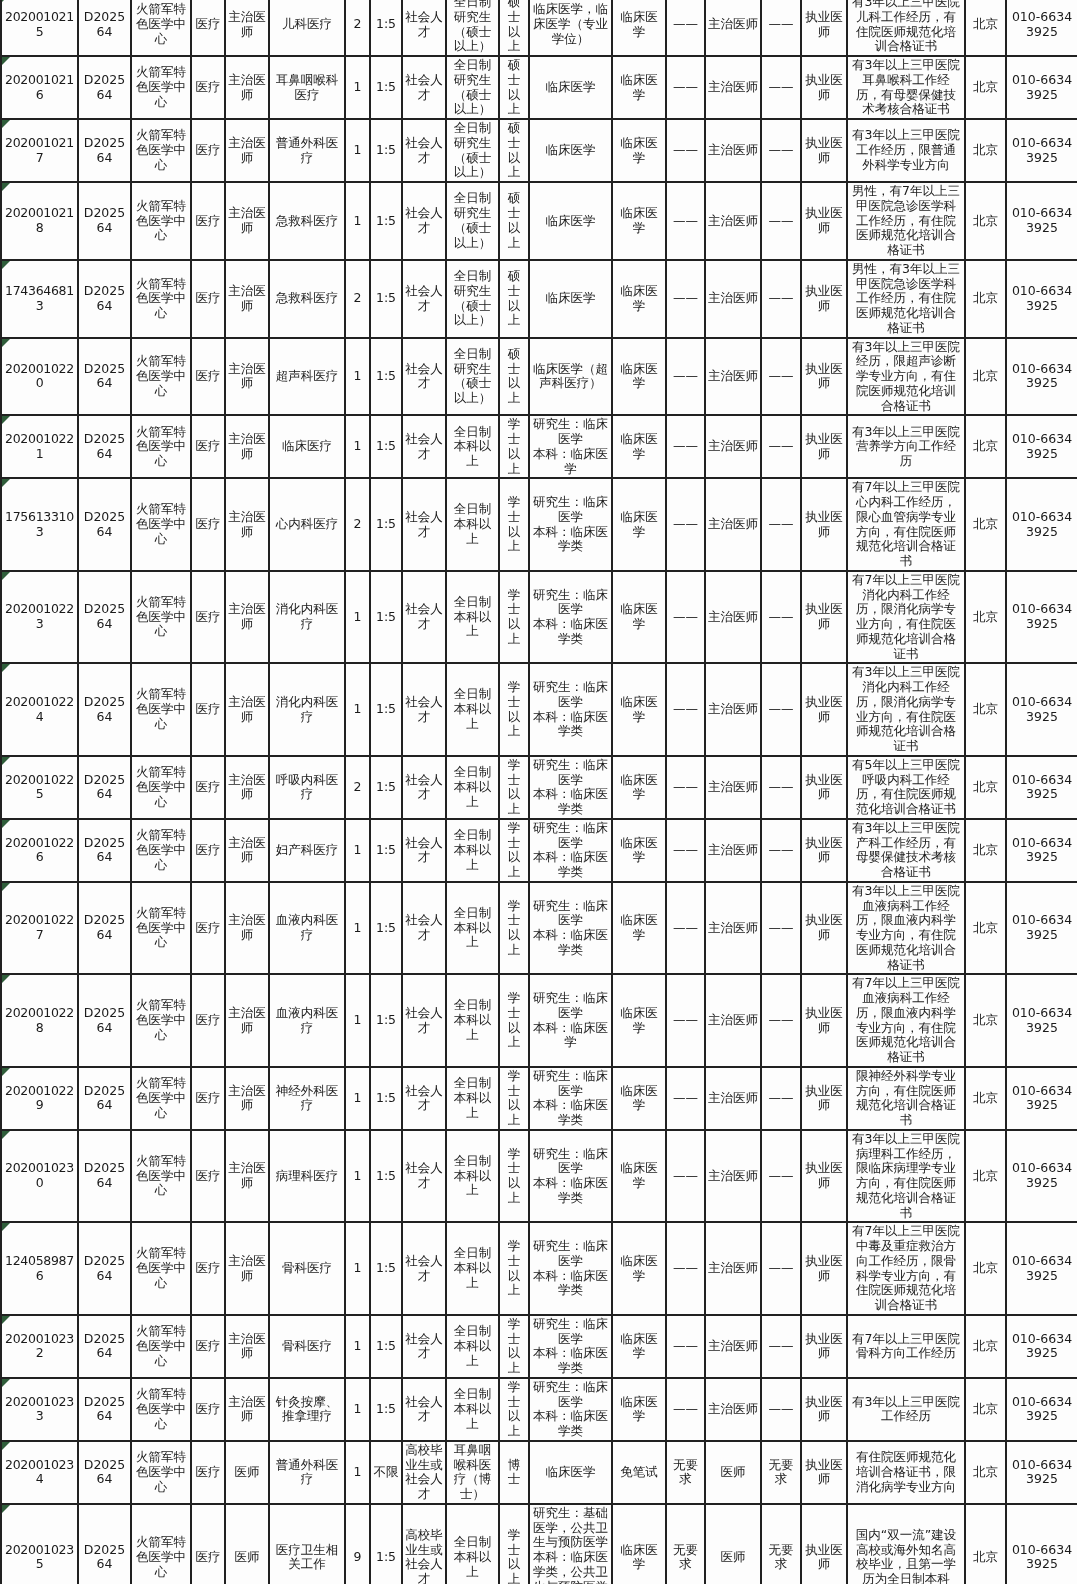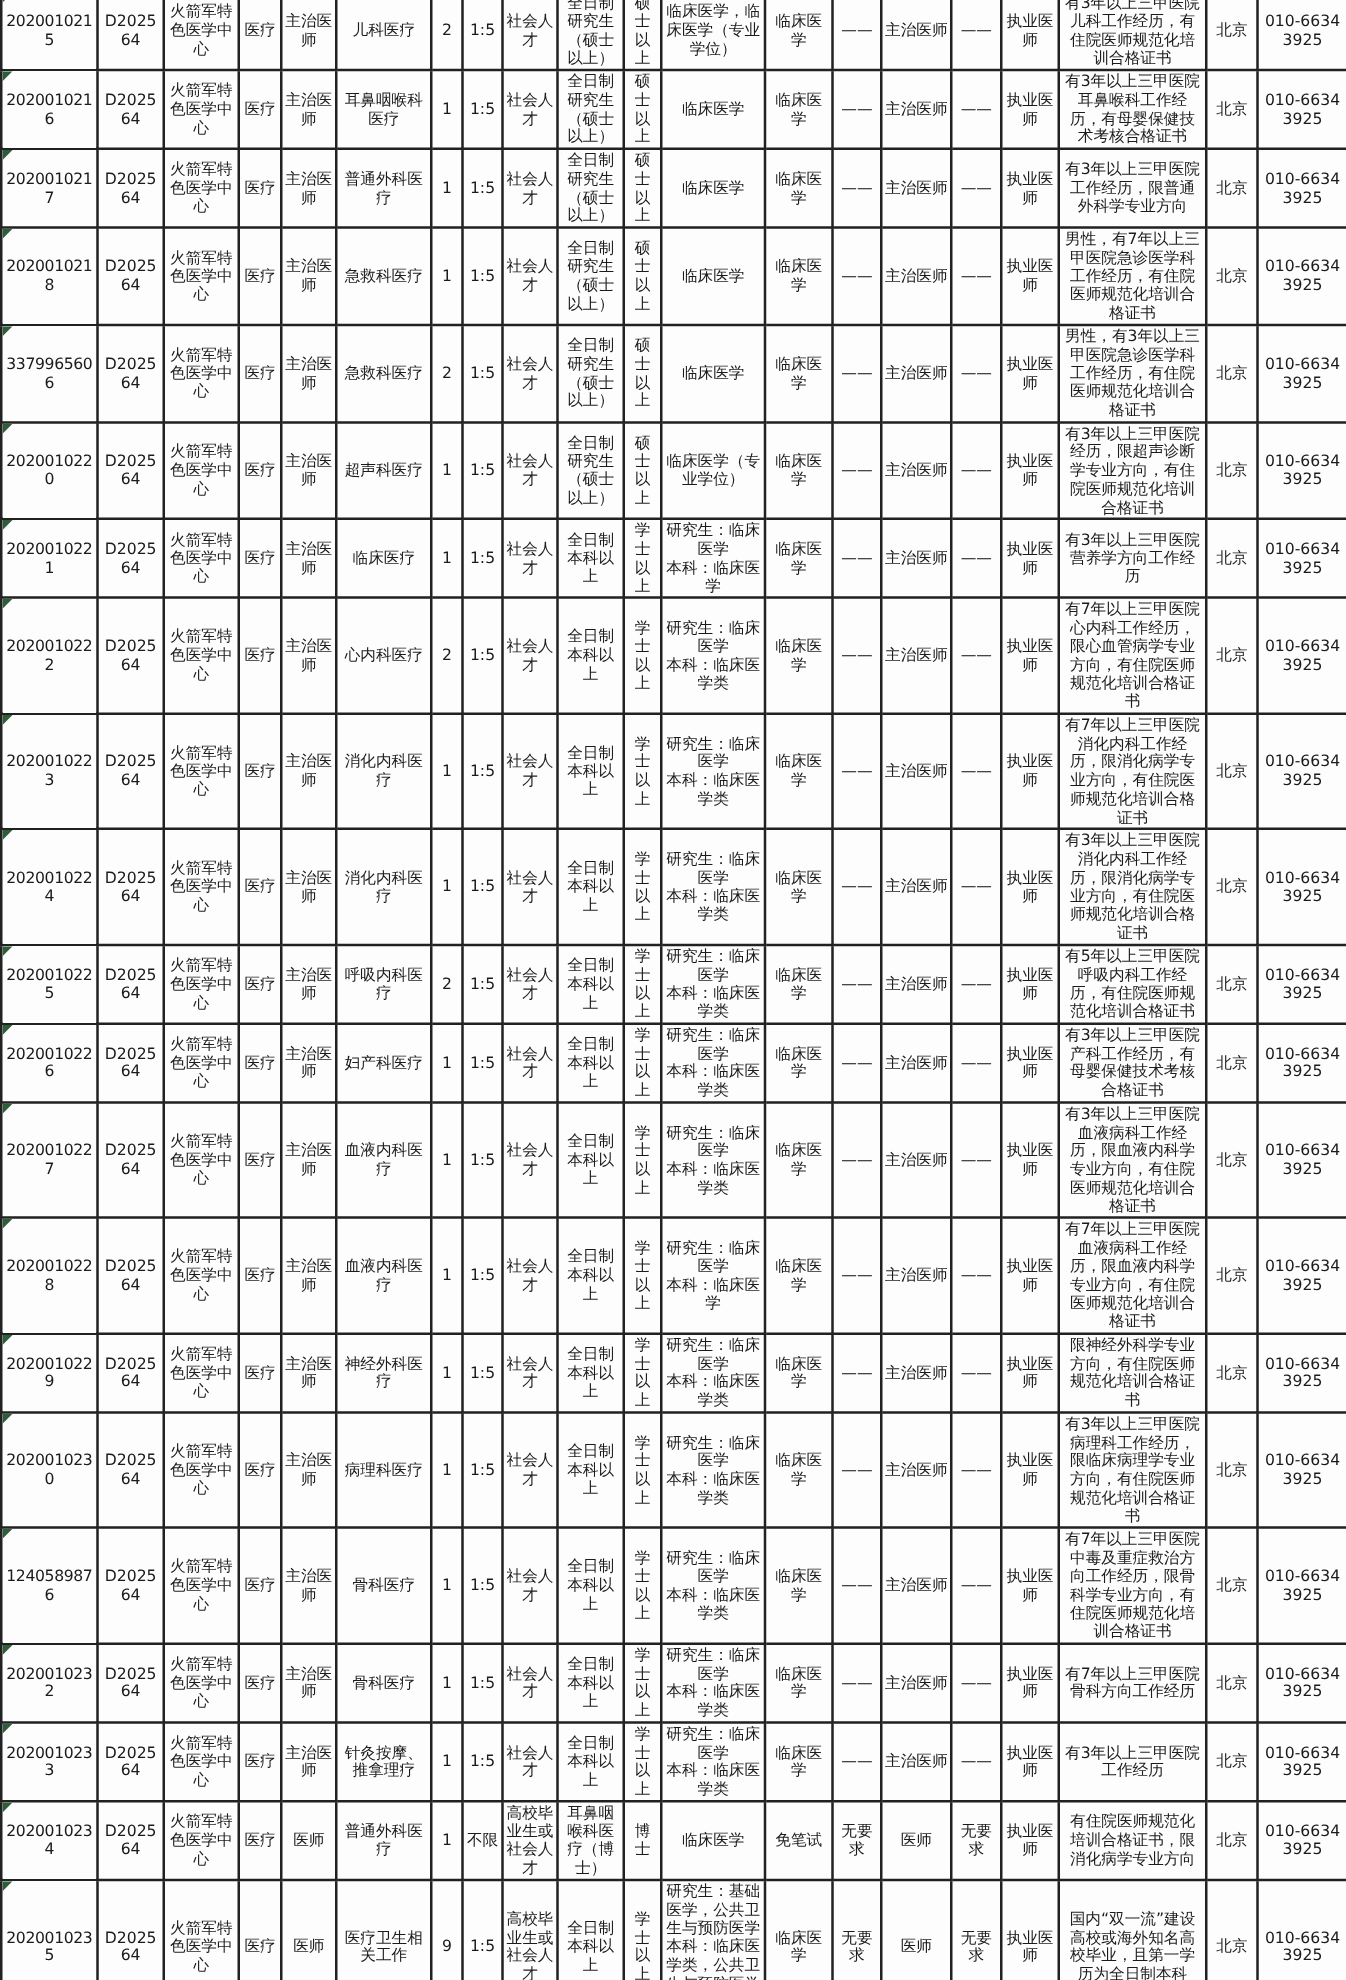--- a/index.html
+++ b/index.html
@@ -140,21 +140,21 @@
           <td class="cell-exam-subject">临床医学</td>
           <td class="cell-other-req1">——</td>
           <td class="cell-title-level">主治医师</td>
           <td class="cell-other-req2">——</td>
           <td class="cell-practice-cert">执业医师</td>
           <td class="cell-requirement sm">男性，有7年以上三甲医院急诊医学科工作经历，有住院医师规范化培训合格证书</td>
           <td class="cell-city">北京</td>
           <td class="cell-phone">010-66343925</td>
         </tr>
         <tr>
-          <td class="cell-code">3379965606</td>
+          <td class="cell-code">1743646813</td>
           <td class="cell-batch">D202564</td>
           <td class="cell-unit">火箭军特色医学中心</td>
           <td class="cell-dept">医疗</td>
           <td class="cell-post-title">主治医师</td>
           <td class="cell-position">急救科医疗</td>
           <td class="cell-count">2</td>
           <td class="cell-ratio">1:5</td>
           <td class="cell-source">社会人才</td>
           <td class="cell-education">全日制研究生（硕士以上）</td>
           <td class="cell-degree">硕士以上</td>
@@ -173,21 +173,21 @@
           <td class="cell-batch">D202564</td>
           <td class="cell-unit">火箭军特色医学中心</td>
           <td class="cell-dept">医疗</td>
           <td class="cell-post-title">主治医师</td>
           <td class="cell-position">超声科医疗</td>
           <td class="cell-count">1</td>
           <td class="cell-ratio">1:5</td>
           <td class="cell-source">社会人才</td>
           <td class="cell-education">全日制研究生（硕士以上）</td>
           <td class="cell-degree">硕士以上</td>
-          <td class="cell-major">临床医学（专业学位）</td>
+          <td class="cell-major">临床医学（超声科医疗）</td>
           <td class="cell-exam-subject">临床医学</td>
           <td class="cell-other-req1">——</td>
           <td class="cell-title-level">主治医师</td>
           <td class="cell-other-req2">——</td>
           <td class="cell-practice-cert">执业医师</td>
           <td class="cell-requirement sm">有3年以上三甲医院经历，限超声诊断学专业方向，有住院医师规范化培训合格证书</td>
           <td class="cell-city">北京</td>
           <td class="cell-phone">010-66343925</td>
         </tr>
         <tr>
@@ -207,21 +207,21 @@
           <td class="cell-exam-subject">临床医学</td>
           <td class="cell-other-req1">——</td>
           <td class="cell-title-level">主治医师</td>
           <td class="cell-other-req2">——</td>
           <td class="cell-practice-cert">执业医师</td>
           <td class="cell-requirement">有3年以上三甲医院营养学方向工作经历</td>
           <td class="cell-city">北京</td>
           <td class="cell-phone">010-66343925</td>
         </tr>
         <tr>
-          <td class="cell-code">2020010222</td>
+          <td class="cell-code">1756133103</td>
           <td class="cell-batch">D202564</td>
           <td class="cell-unit">火箭军特色医学中心</td>
           <td class="cell-dept">医疗</td>
           <td class="cell-post-title">主治医师</td>
           <td class="cell-position">心内科医疗</td>
           <td class="cell-count">2</td>
           <td class="cell-ratio">1:5</td>
           <td class="cell-source">社会人才</td>
           <td class="cell-education">全日制本科以上</td>
           <td class="cell-degree">学士以上</td>

